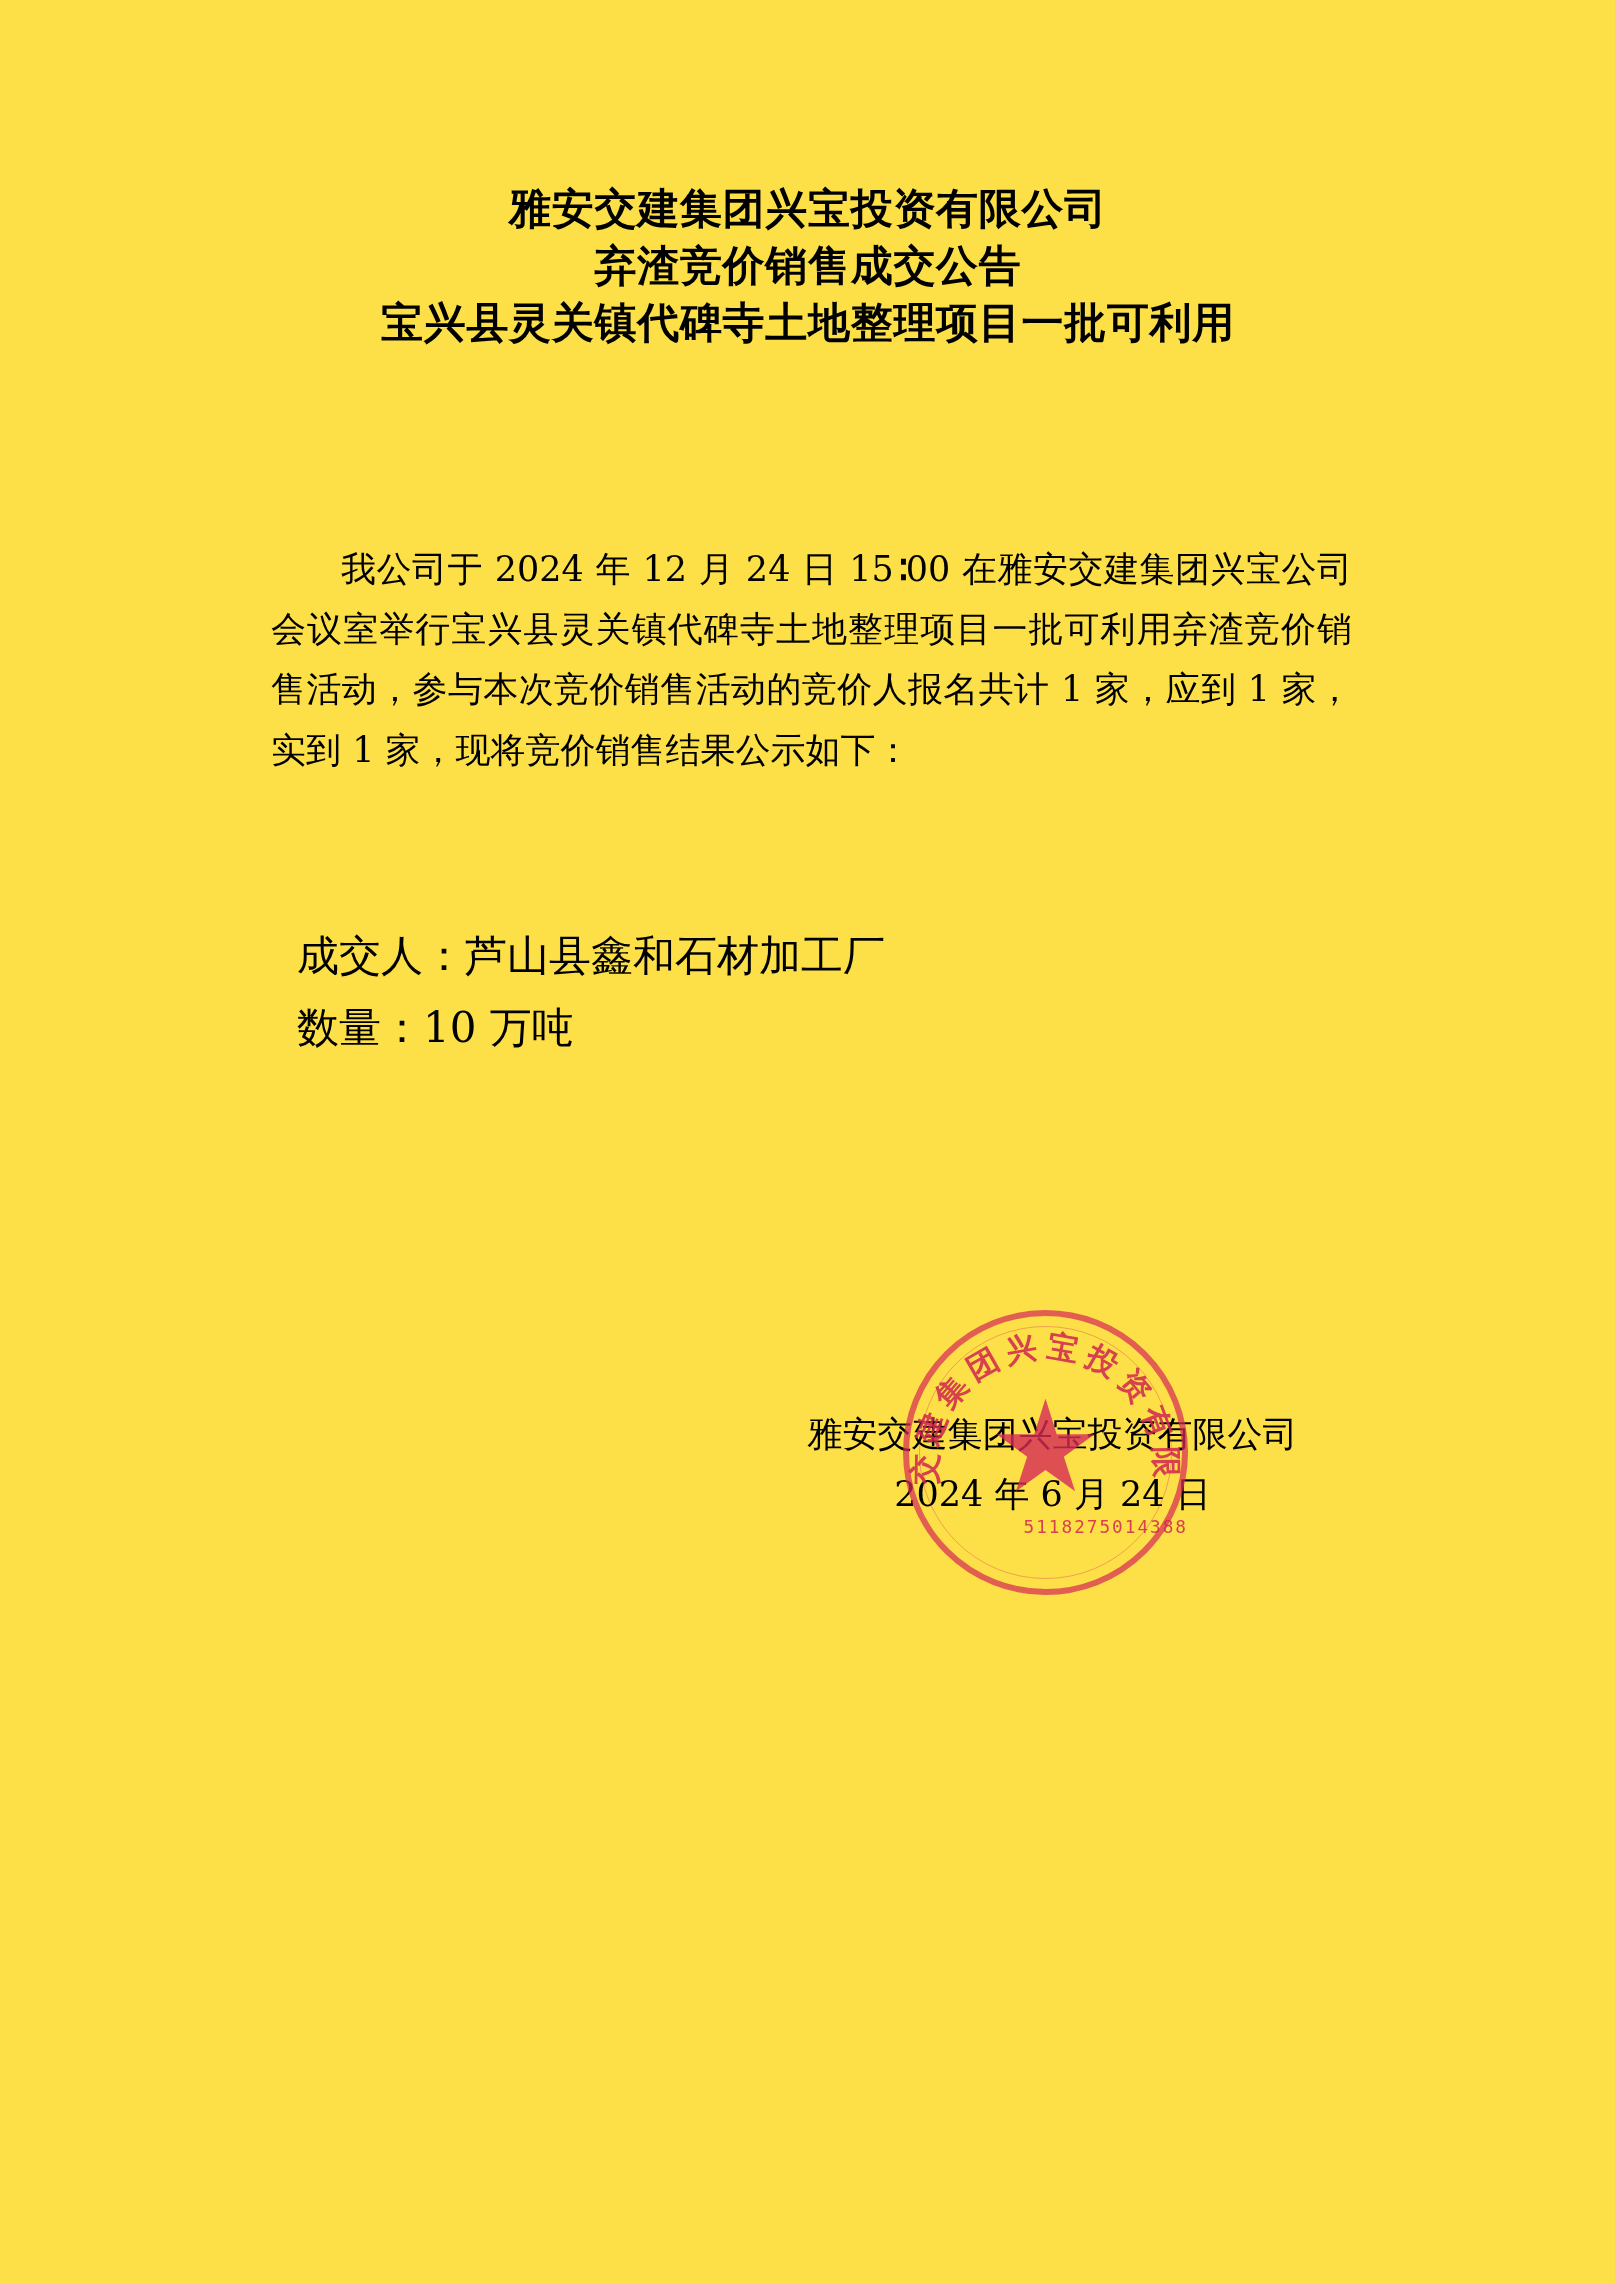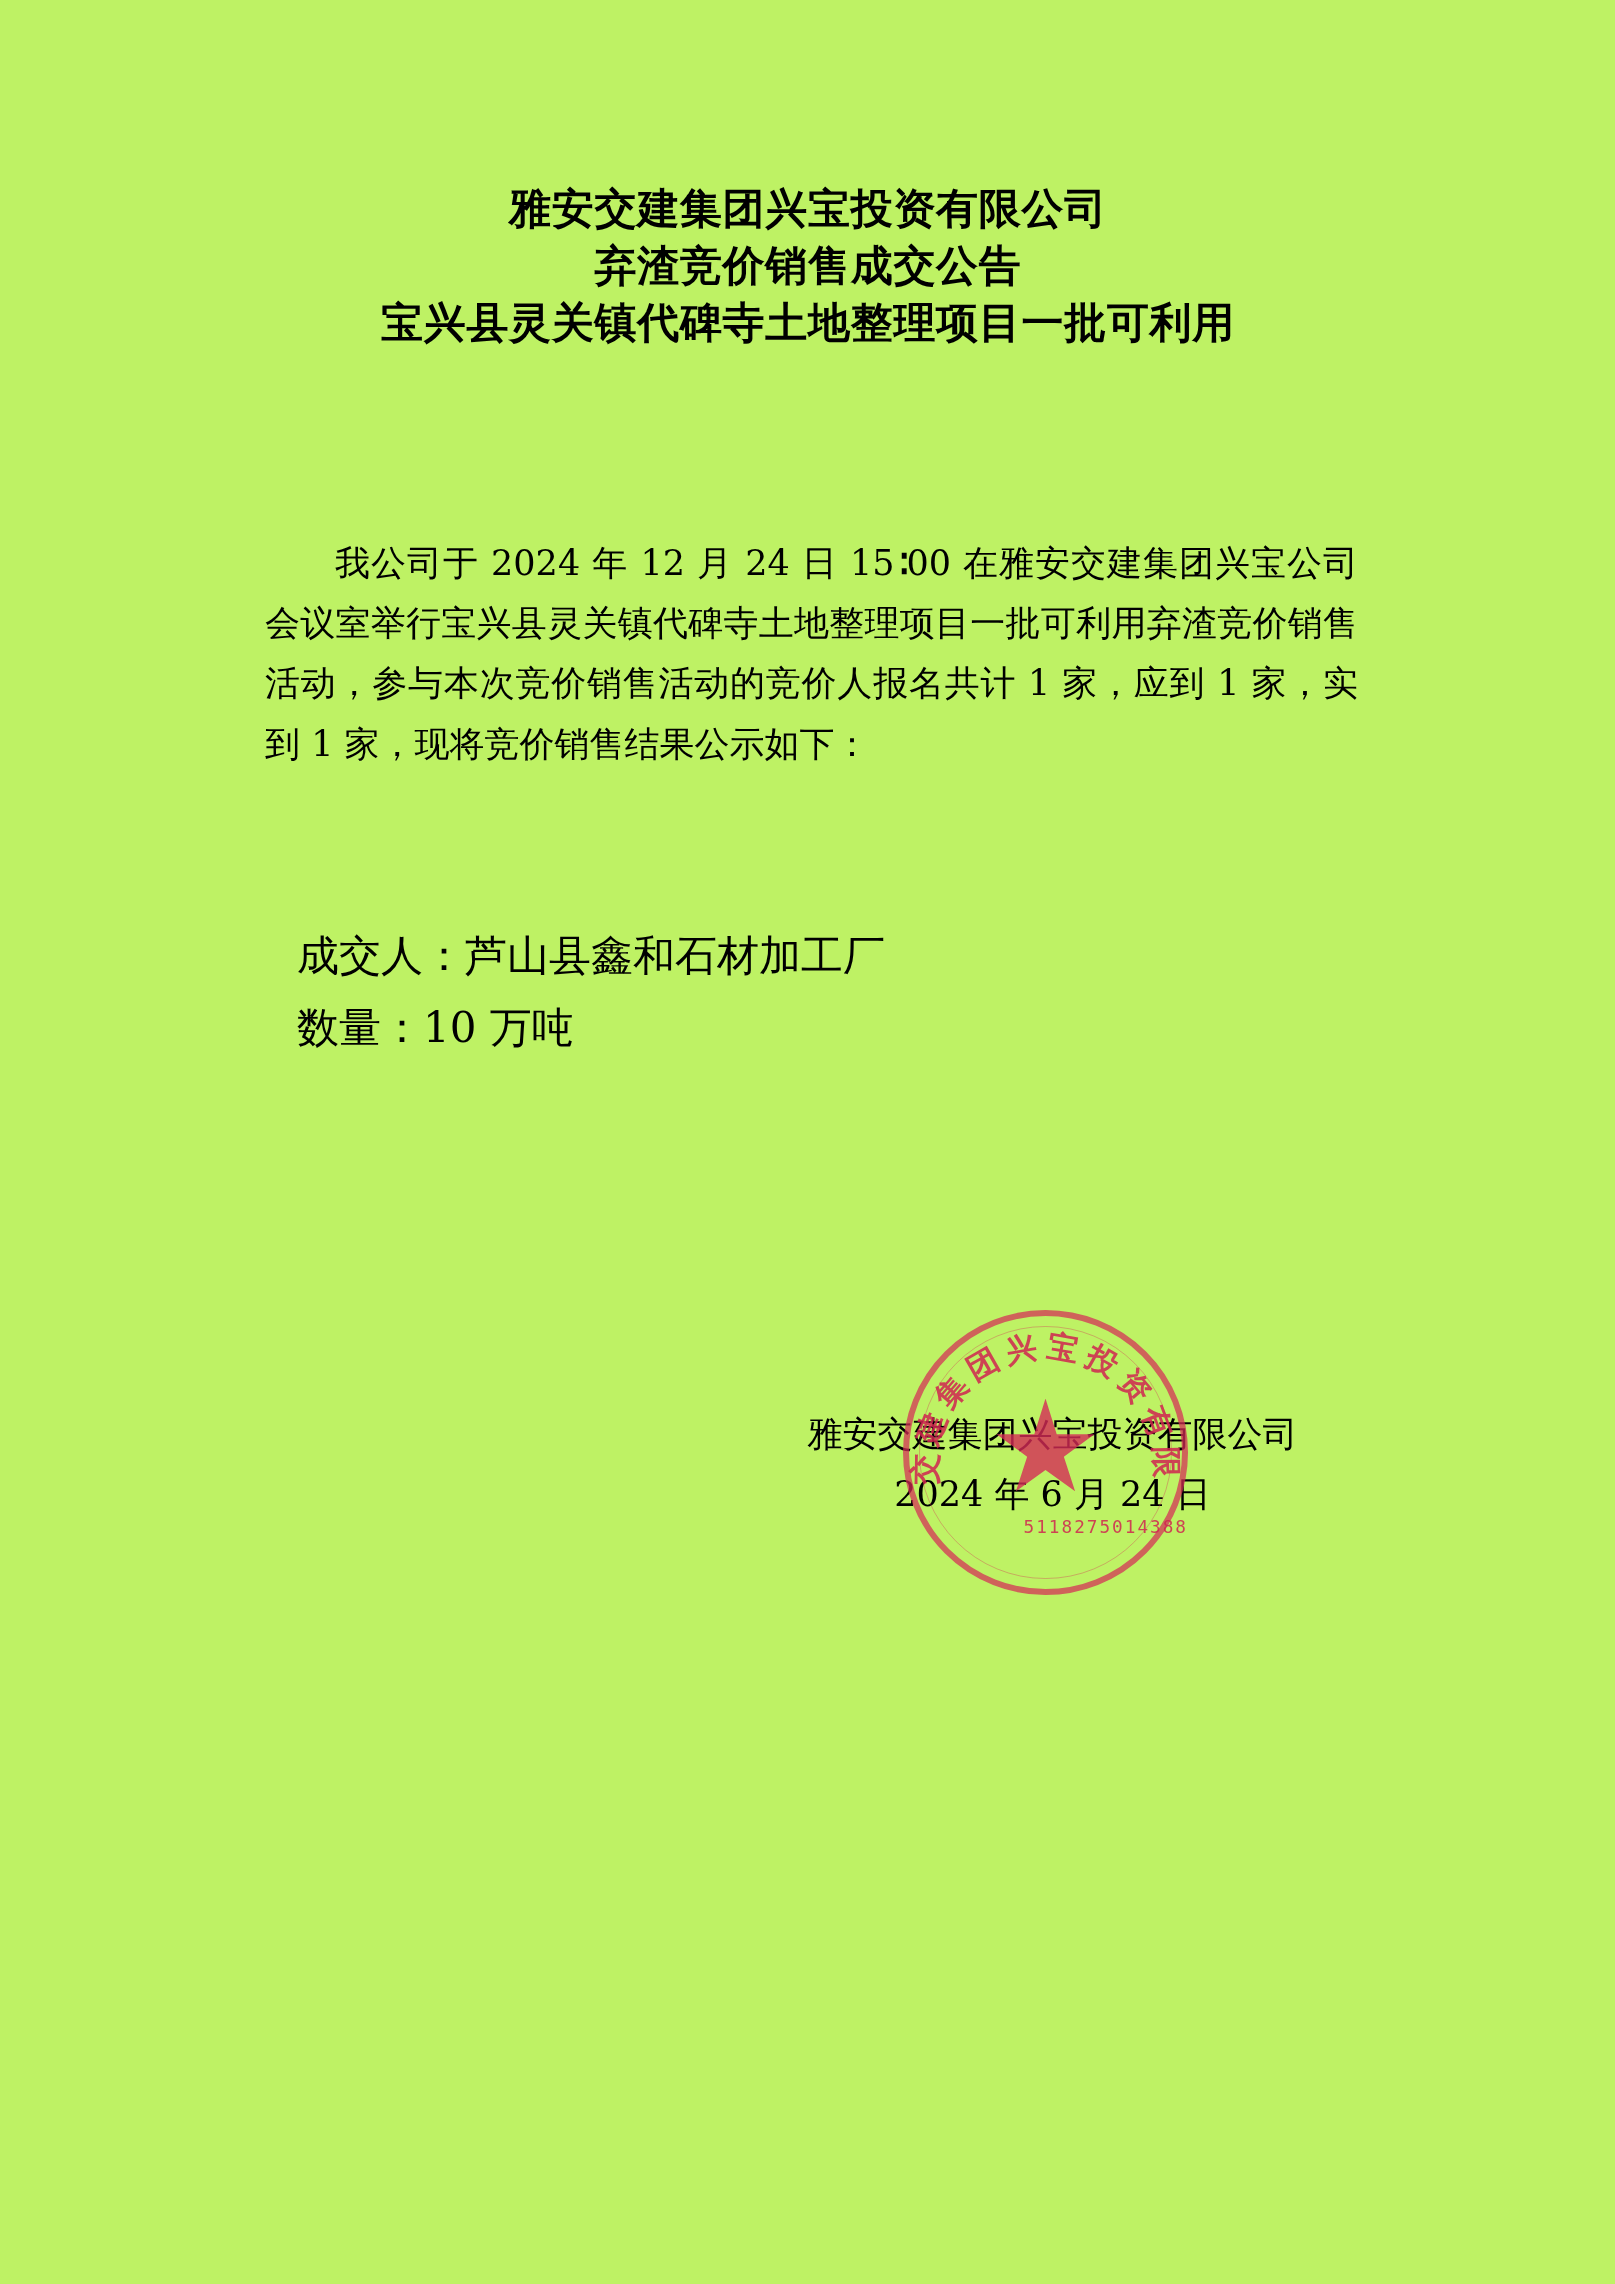--- a/index.html
+++ b/index.html
@@ -12,21 +12,21 @@
     height: 2284px;
     position: relative;
     font-family: "DejaVu Serif", "Liberation Serif", serif;
     color: #000000;
     overflow: hidden;
   }
 
   .page {
     position: absolute;
     inset: 0;
-    background: #bef264;
+    background: #fde047;
   }
 
   .doc-title {
     position: absolute;
     top: 180px;
     left: 0;
     width: 1616px;
     text-align: center;
     font-weight: bold;
     font-size: 42px;
@@ -41,21 +41,21 @@
   .body-block {
     position: absolute;
     top: 523px;
     left: 255px;
     width: 1113px;
     font-size: 35px;
     line-height: 1.72;
     text-align: justify;
   }
   .body-block p {
-    margin: 10px;
+    margin: 16px;
   }
   .para-indent {
     text-indent: 2em;
   }
 
   .fields {
     position: absolute;
     top: 920px;
     left: 255px;
     width: 1113px;

